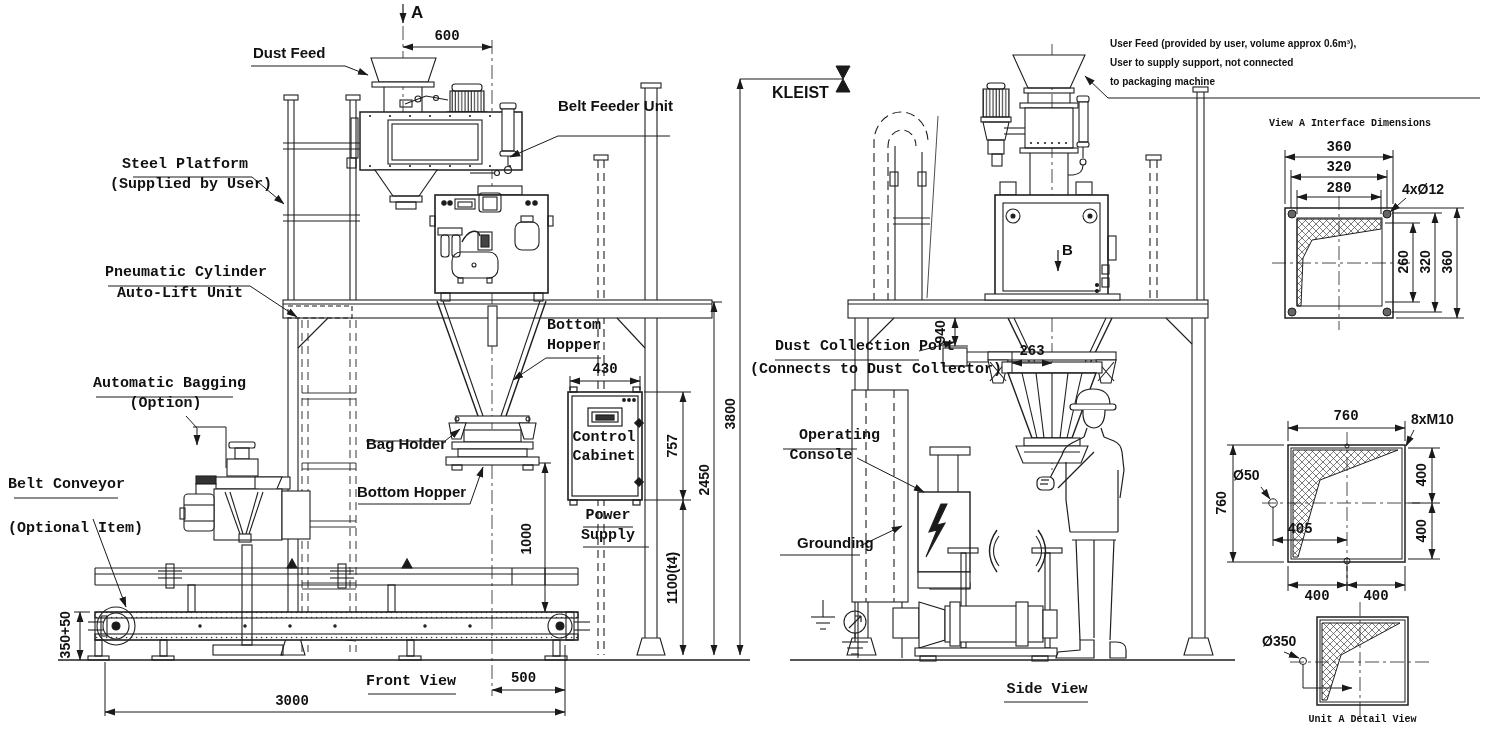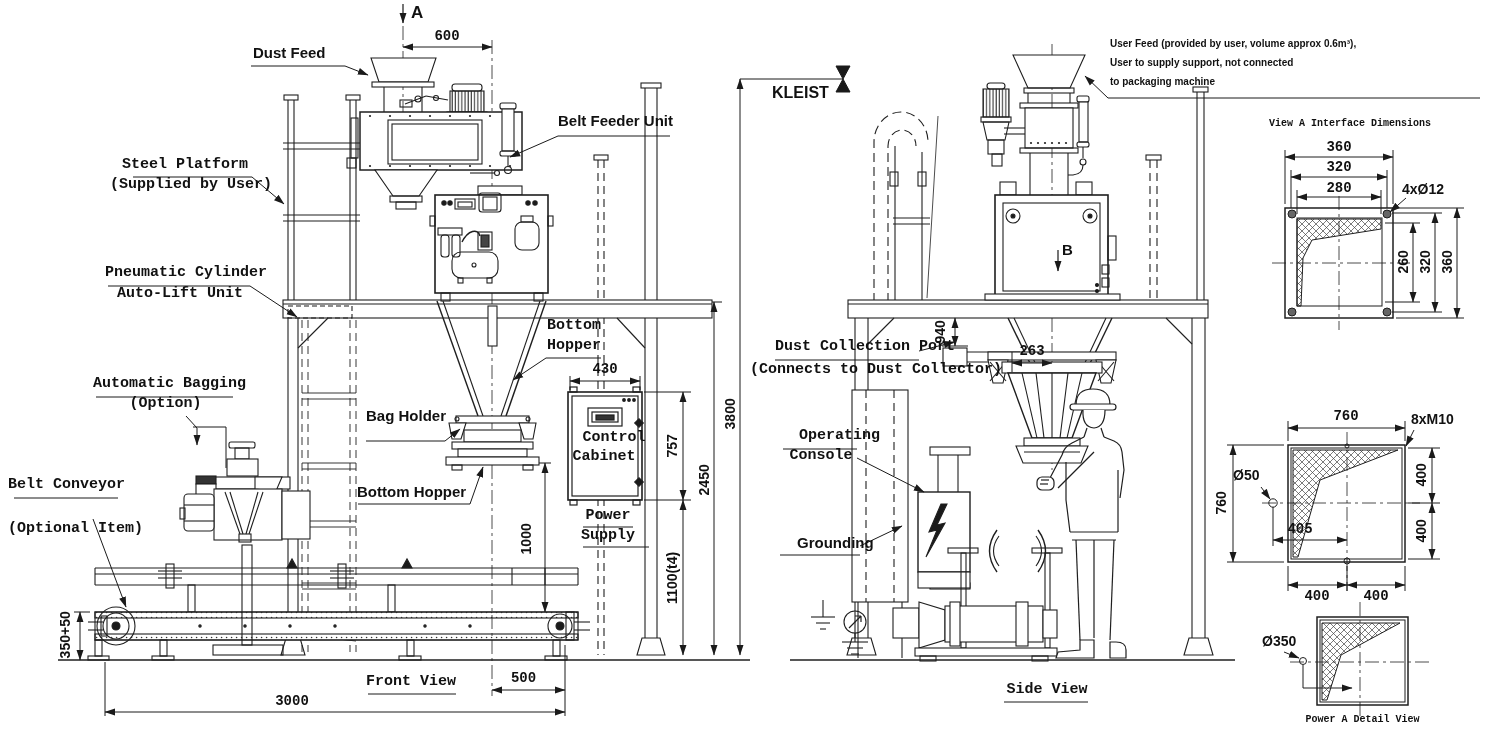--- a/index.html
+++ b/index.html
@@ -610,26 +610,26 @@
 <div class="lbl dim ctr" style="left:427px;top:29px;width:40px;">600</div>
 <div class="lbl" style="left:253px;top:45px;">Dust Feed</div>
 <div class="lbl ctr" style="left:110px;top:157px;width:150px;">Steel Platform</div>
 <div class="lbl ctr" style="left:110px;top:177px;width:150px;">(Supplied by User)</div>
 <div class="lbl ctr" style="left:105px;top:265px;width:150px;">Pneumatic Cylinder</div>
 <div class="lbl ctr" style="left:105px;top:286px;width:150px;">Auto-Lift Unit</div>
 <div class="lbl ctr" style="left:93px;top:376px;width:145px;">Automatic Bagging</div>
 <div class="lbl ctr" style="left:93px;top:396px;width:145px;">(Option)</div>
 <div class="lbl ctr" style="left:8px;top:477px;width:115px;">Belt Conveyor</div>
 <div class="lbl ctr" style="left:8px;top:521px;width:115px;">(Optional Item)</div>
-<div class="lbl" style="left:558px;top:113px;">Belt Feeder Unit</div>
+<div class="lbl" style="left:558px;top:98px;">Belt Feeder Unit</div>
 <div class="lbl ctr" style="left:546px;top:318px;width:56px;">Bottom</div>
 <div class="lbl ctr" style="left:546px;top:338px;width:56px;">Hopper</div>
-<div class="lbl" style="left:366px;top:408px;">Bag Holder</div>
+<div class="lbl" style="left:366px;top:436px;">Bag Holder</div>
 <div class="lbl" style="left:357px;top:484px;">Bottom Hopper</div>
-<div class="lbl ctr" style="left:572px;top:430px;width:84px;">Control</div>
+<div class="lbl ctr" style="left:572px;top:430px;width:64px;">Control</div>
 <div class="lbl ctr" style="left:572px;top:449px;width:64px;">Cabinet</div>
 <div class="lbl ctr" style="left:580px;top:508px;width:56px;">Power</div>
 <div class="lbl ctr" style="left:580px;top:528px;width:56px;">Supply</div>
 <div class="lbl dim ctr" style="left:585px;top:362px;width:40px;">430</div>
 <div class="lbl dim rot" style="left:633px;top:438px;width:80px;">757</div>
 <div class="lbl dim rot" style="left:633px;top:570px;width:80px;">1100(t4)</div>
 <div class="lbl dim rot" style="left:665px;top:472px;width:80px;">2450</div>
 <div class="lbl dim rot" style="left:691px;top:406px;width:80px;">3800</div>
 <div class="lbl dim rot" style="left:487px;top:531px;width:80px;">1000</div>
 <div class="lbl dim rot" style="left:26px;top:627px;width:80px;">350+50</div>
@@ -662,15 +662,15 @@
 <div class="lbl dim ctr" style="left:1326px;top:409px;width:40px;">760</div>
 <div class="lbl dim" style="left:1411px;top:412px;">8xM10</div>
 <div class="lbl dim" style="left:1233px;top:468px;">Ø50</div>
 <div class="lbl dim ctr" style="left:1282px;top:522px;width:36px;">405</div>
 <div class="lbl dim rot" style="left:1192px;top:495px;width:60px;">760</div>
 <div class="lbl dim rot" style="left:1392px;top:467px;width:60px;">400</div>
 <div class="lbl dim rot" style="left:1392px;top:523px;width:60px;">400</div>
 <div class="lbl dim ctr" style="left:1297px;top:589px;width:40px;">400</div>
 <div class="lbl dim ctr" style="left:1356px;top:589px;width:40px;">400</div>
 <div class="lbl dim" style="left:1262px;top:634px;">Ø350</div>
-<div class="lbl ttl ctr" style="left:1290px;top:714px;width:145px;">Power A Detail View</div>
+<div class="lbl ttl ctr" style="left:1290px;top:714px;width:145px;">Unit A Detail View</div>
 
 </div>
 
 </body></html>

